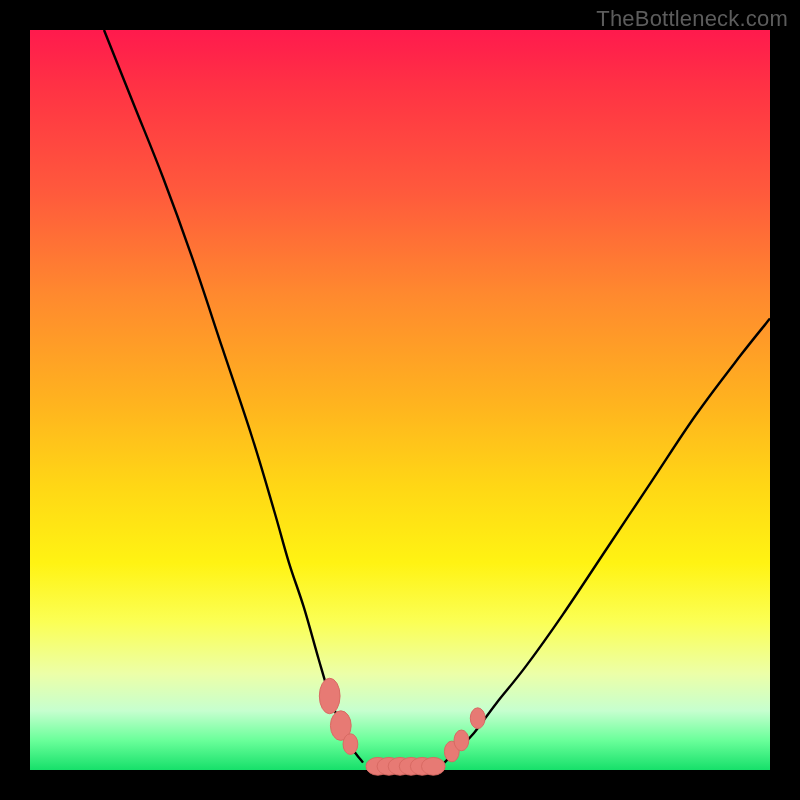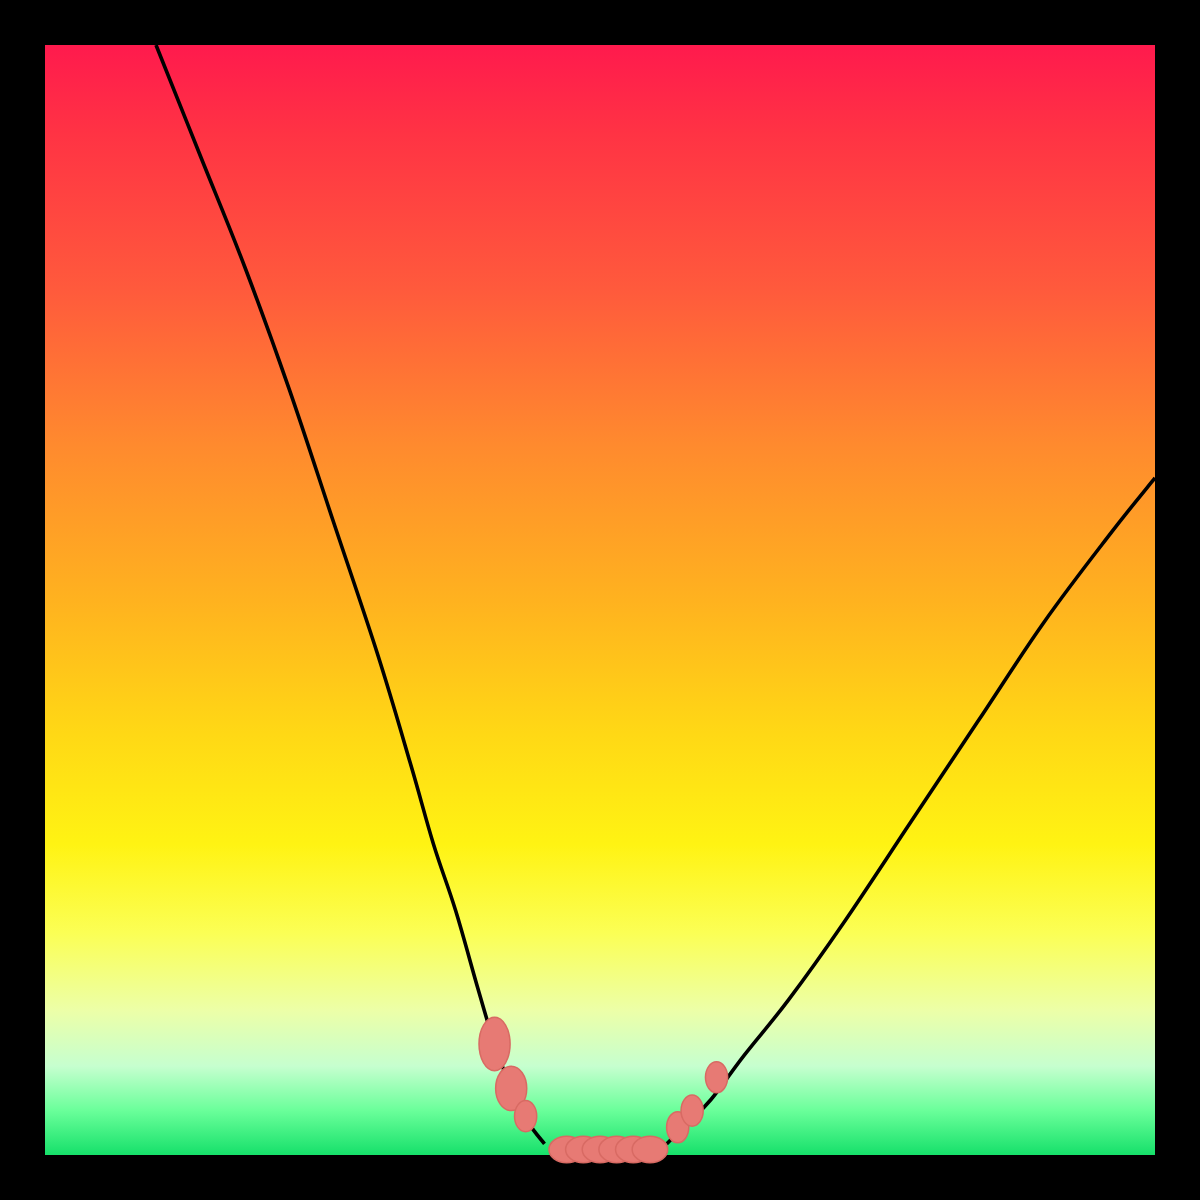--- a/index.html
+++ b/index.html
@@ -76,13 +76,14 @@
           <ellipse cx="381.1" cy="736.3" rx="11.840000000000002" ry="8.88" fill="#e77a74" stroke="#d86a63" stroke-width="1"></ellipse>
           <ellipse cx="392.20000000000005" cy="736.3" rx="11.840000000000002" ry="8.88" fill="#e77a74" stroke="#d86a63" stroke-width="1"></ellipse>
           <ellipse cx="403.3" cy="736.3" rx="11.840000000000002" ry="8.88" fill="#e77a74" stroke="#d86a63" stroke-width="1"></ellipse>
           <ellipse cx="421.79999999999995" cy="721.5" rx="7.4" ry="10.36" fill="#e77a74" stroke="#d86a63" stroke-width="1"></ellipse>
           <ellipse cx="431.41999999999996" cy="710.4" rx="7.4" ry="10.36" fill="#e77a74" stroke="#d86a63" stroke-width="1"></ellipse>
           <ellipse cx="447.7" cy="688.2" rx="7.4" ry="10.36" fill="#e77a74" stroke="#d86a63" stroke-width="1"></ellipse>
         </g>
     </svg>
   </div>
 
+  <div class="watermark">TheBottleneck.com</div>
 </div>
 
 </body></html>

